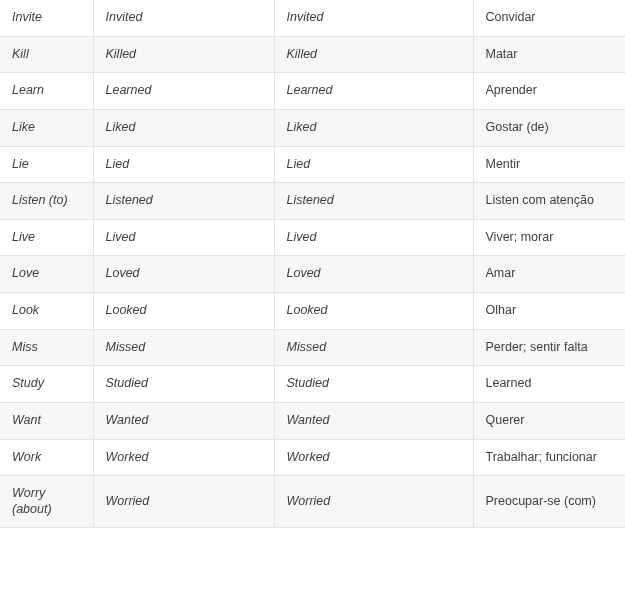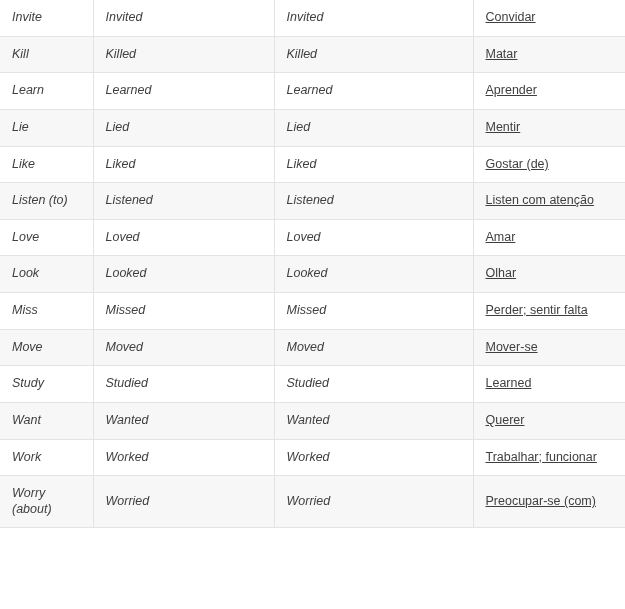--- a/index.html
+++ b/index.html
@@ -40,21 +40,20 @@
     background: #ffffff;
   }
   table.verb-table tr:nth-child(even) td {
     background: #f7f7f7;
   }
   .cell-inf, .cell-past, .cell-part {
     font-style: italic;
   }
   .cell-trans {
     font-style: normal;
-    text-decoration: underline;
   }
   .cell-inf { padding-left: 12px; }
   .cell-past { padding-left: 12px; }
   .cell-part { padding-left: 12px; }
   .cell-trans { padding-left: 12px; }
 </style>
 </head>
 <body>
 
 <table class="verb-table">
@@ -77,60 +76,60 @@
       <td class="cell-part">Killed</td>
       <td class="cell-trans">Matar</td>
     </tr>
     <tr>
       <td class="cell-inf">Learn</td>
       <td class="cell-past">Learned</td>
       <td class="cell-part">Learned</td>
       <td class="cell-trans">Aprender</td>
     </tr>
     <tr>
+      <td class="cell-inf">Like</td>
+      <td class="cell-past">Liked</td>
+      <td class="cell-part">Liked</td>
+      <td class="cell-trans">Gostar (de)</td>
+    </tr>
+    <tr>
       <td class="cell-inf">Lie</td>
       <td class="cell-past">Lied</td>
       <td class="cell-part">Lied</td>
       <td class="cell-trans">Mentir</td>
     </tr>
     <tr>
-      <td class="cell-inf">Like</td>
-      <td class="cell-past">Liked</td>
-      <td class="cell-part">Liked</td>
-      <td class="cell-trans">Gostar (de)</td>
-    </tr>
-    <tr>
       <td class="cell-inf">Listen (to)</td>
       <td class="cell-past">Listened</td>
       <td class="cell-part">Listened</td>
       <td class="cell-trans">Listen com atenção</td>
+    </tr>
+    <tr>
+      <td class="cell-inf">Live</td>
+      <td class="cell-past">Lived</td>
+      <td class="cell-part">Lived</td>
+      <td class="cell-trans">Viver; morar</td>
     </tr>
     <tr>
       <td class="cell-inf">Love</td>
       <td class="cell-past">Loved</td>
       <td class="cell-part">Loved</td>
       <td class="cell-trans">Amar</td>
     </tr>
     <tr>
       <td class="cell-inf">Look</td>
       <td class="cell-past">Looked</td>
       <td class="cell-part">Looked</td>
       <td class="cell-trans">Olhar</td>
     </tr>
     <tr>
       <td class="cell-inf">Miss</td>
       <td class="cell-past">Missed</td>
       <td class="cell-part">Missed</td>
       <td class="cell-trans">Perder; sentir falta</td>
-    </tr>
-    <tr>
-      <td class="cell-inf">Move</td>
-      <td class="cell-past">Moved</td>
-      <td class="cell-part">Moved</td>
-      <td class="cell-trans">Mover-se</td>
     </tr>
     <tr>
       <td class="cell-inf">Study</td>
       <td class="cell-past">Studied</td>
       <td class="cell-part">Studied</td>
       <td class="cell-trans">Learned</td>
     </tr>
     <tr>
       <td class="cell-inf">Want</td>
       <td class="cell-past">Wanted</td>

